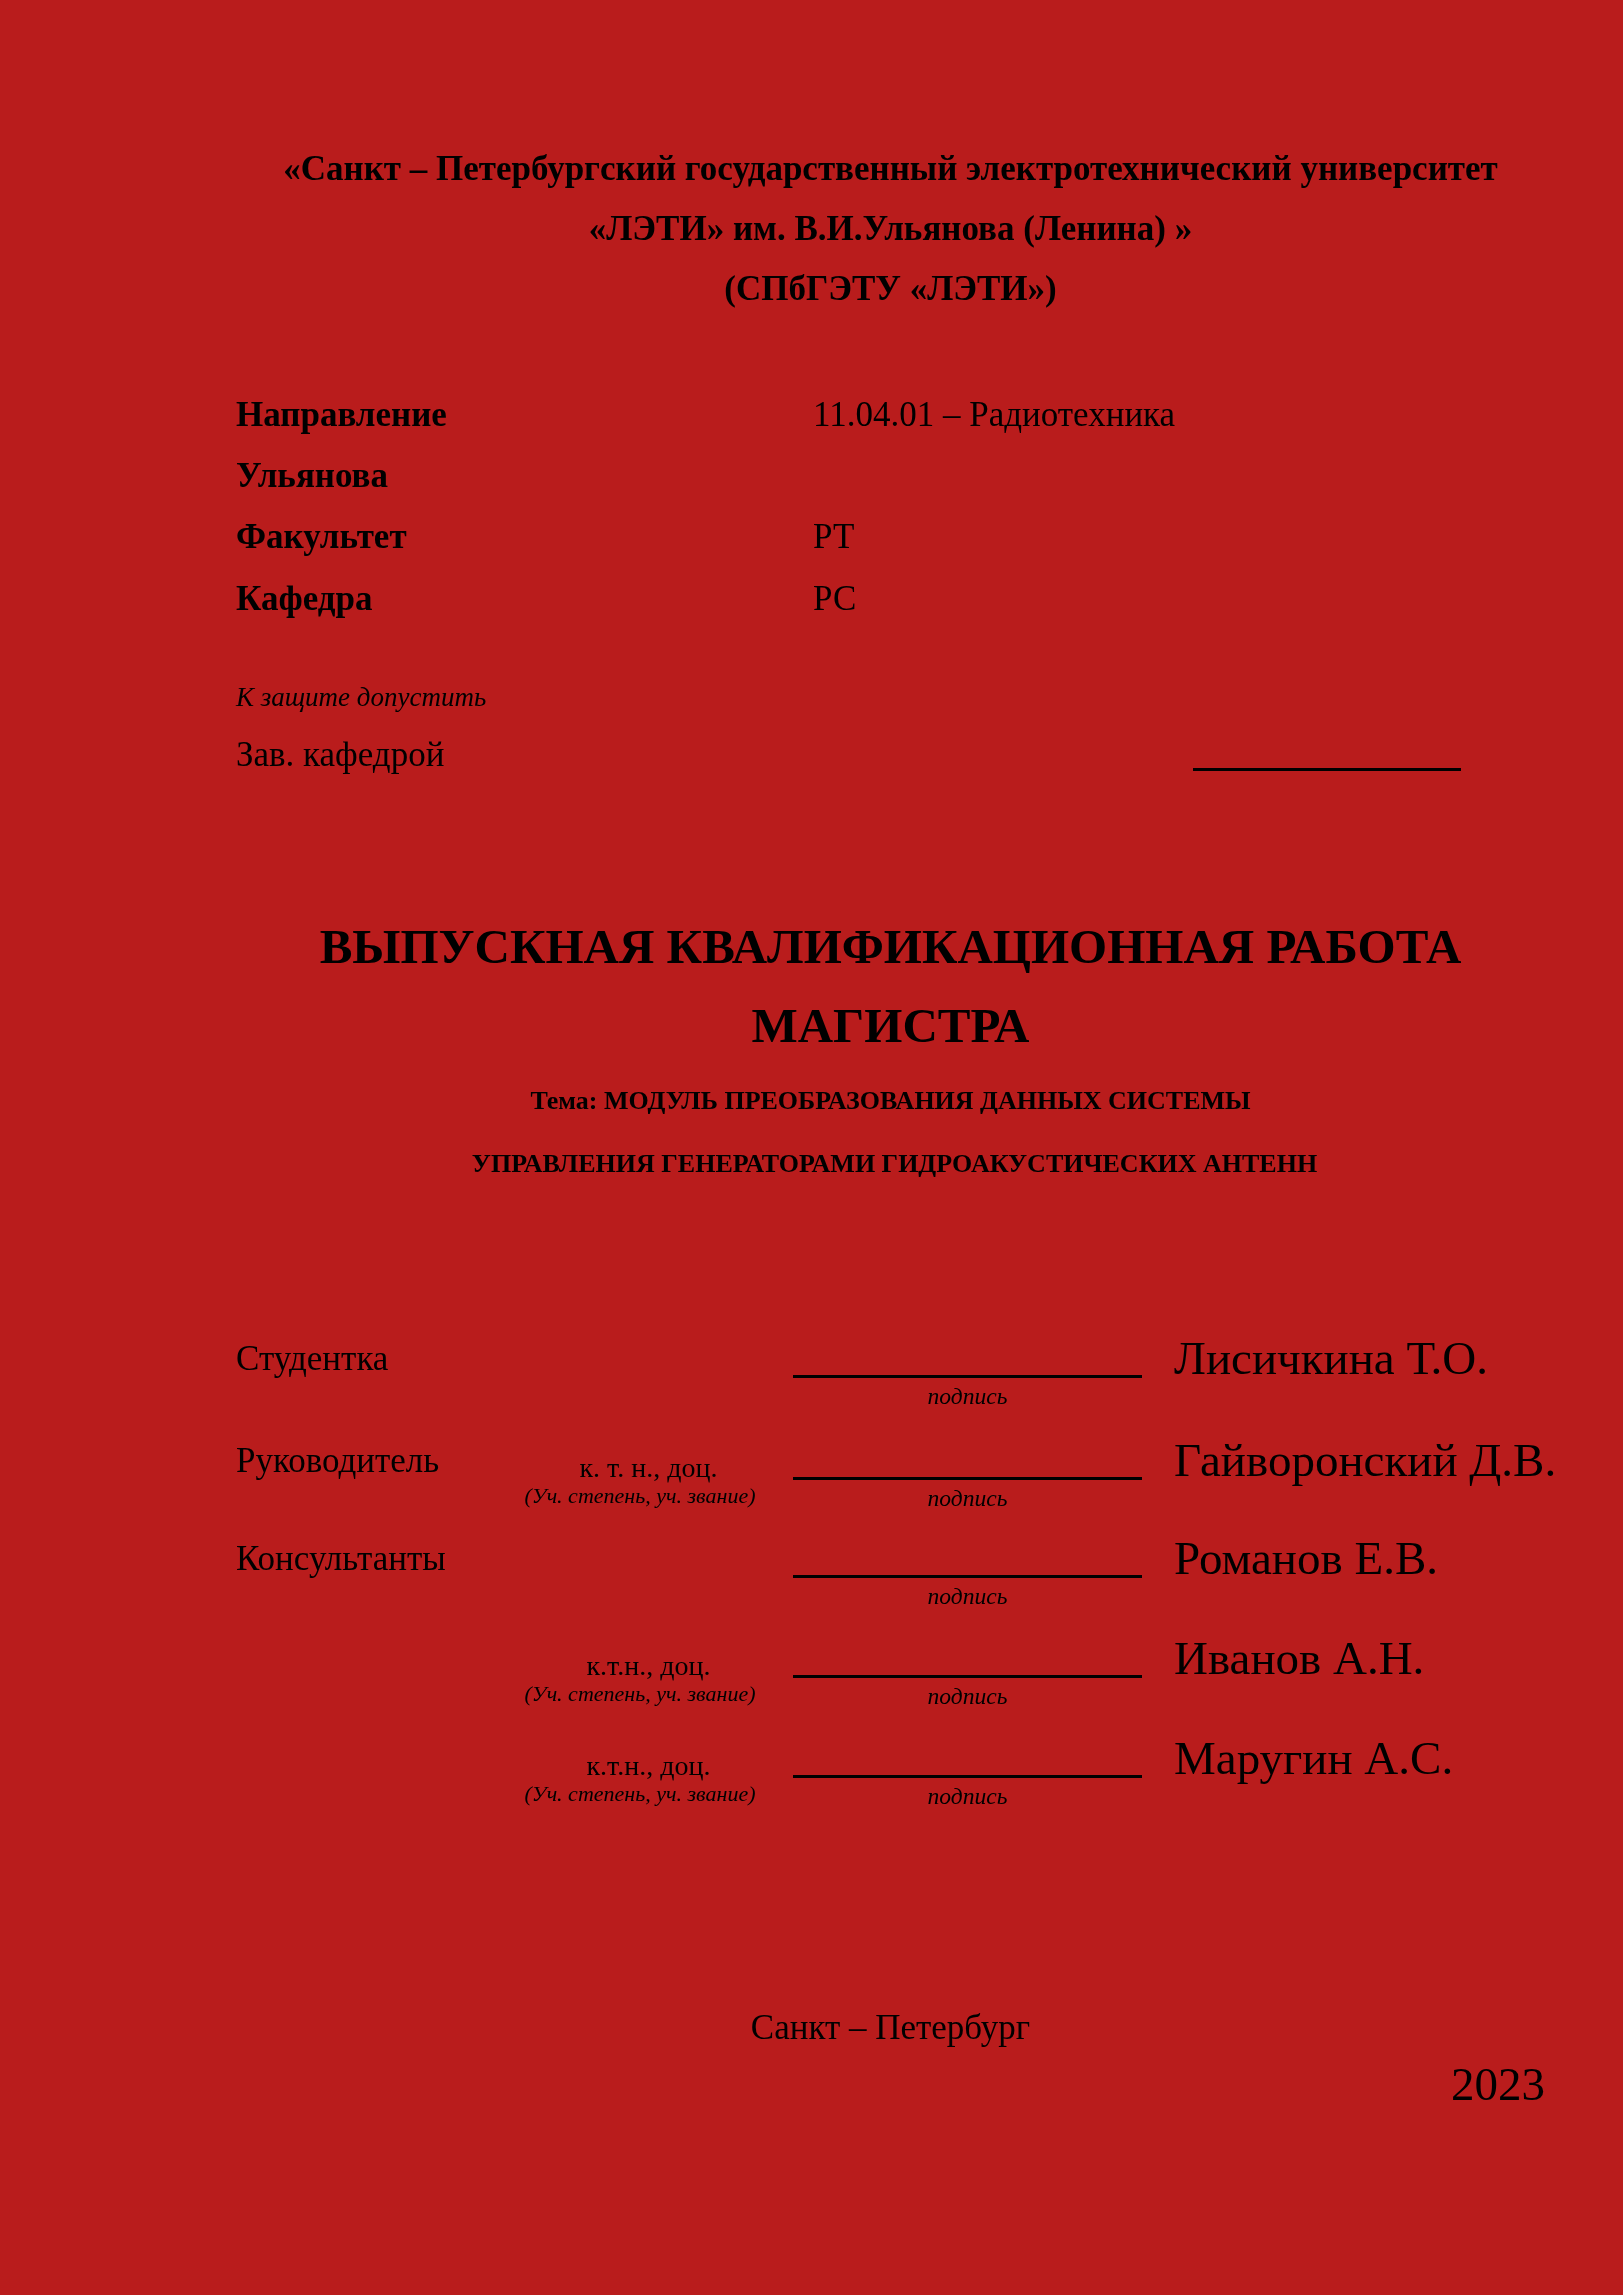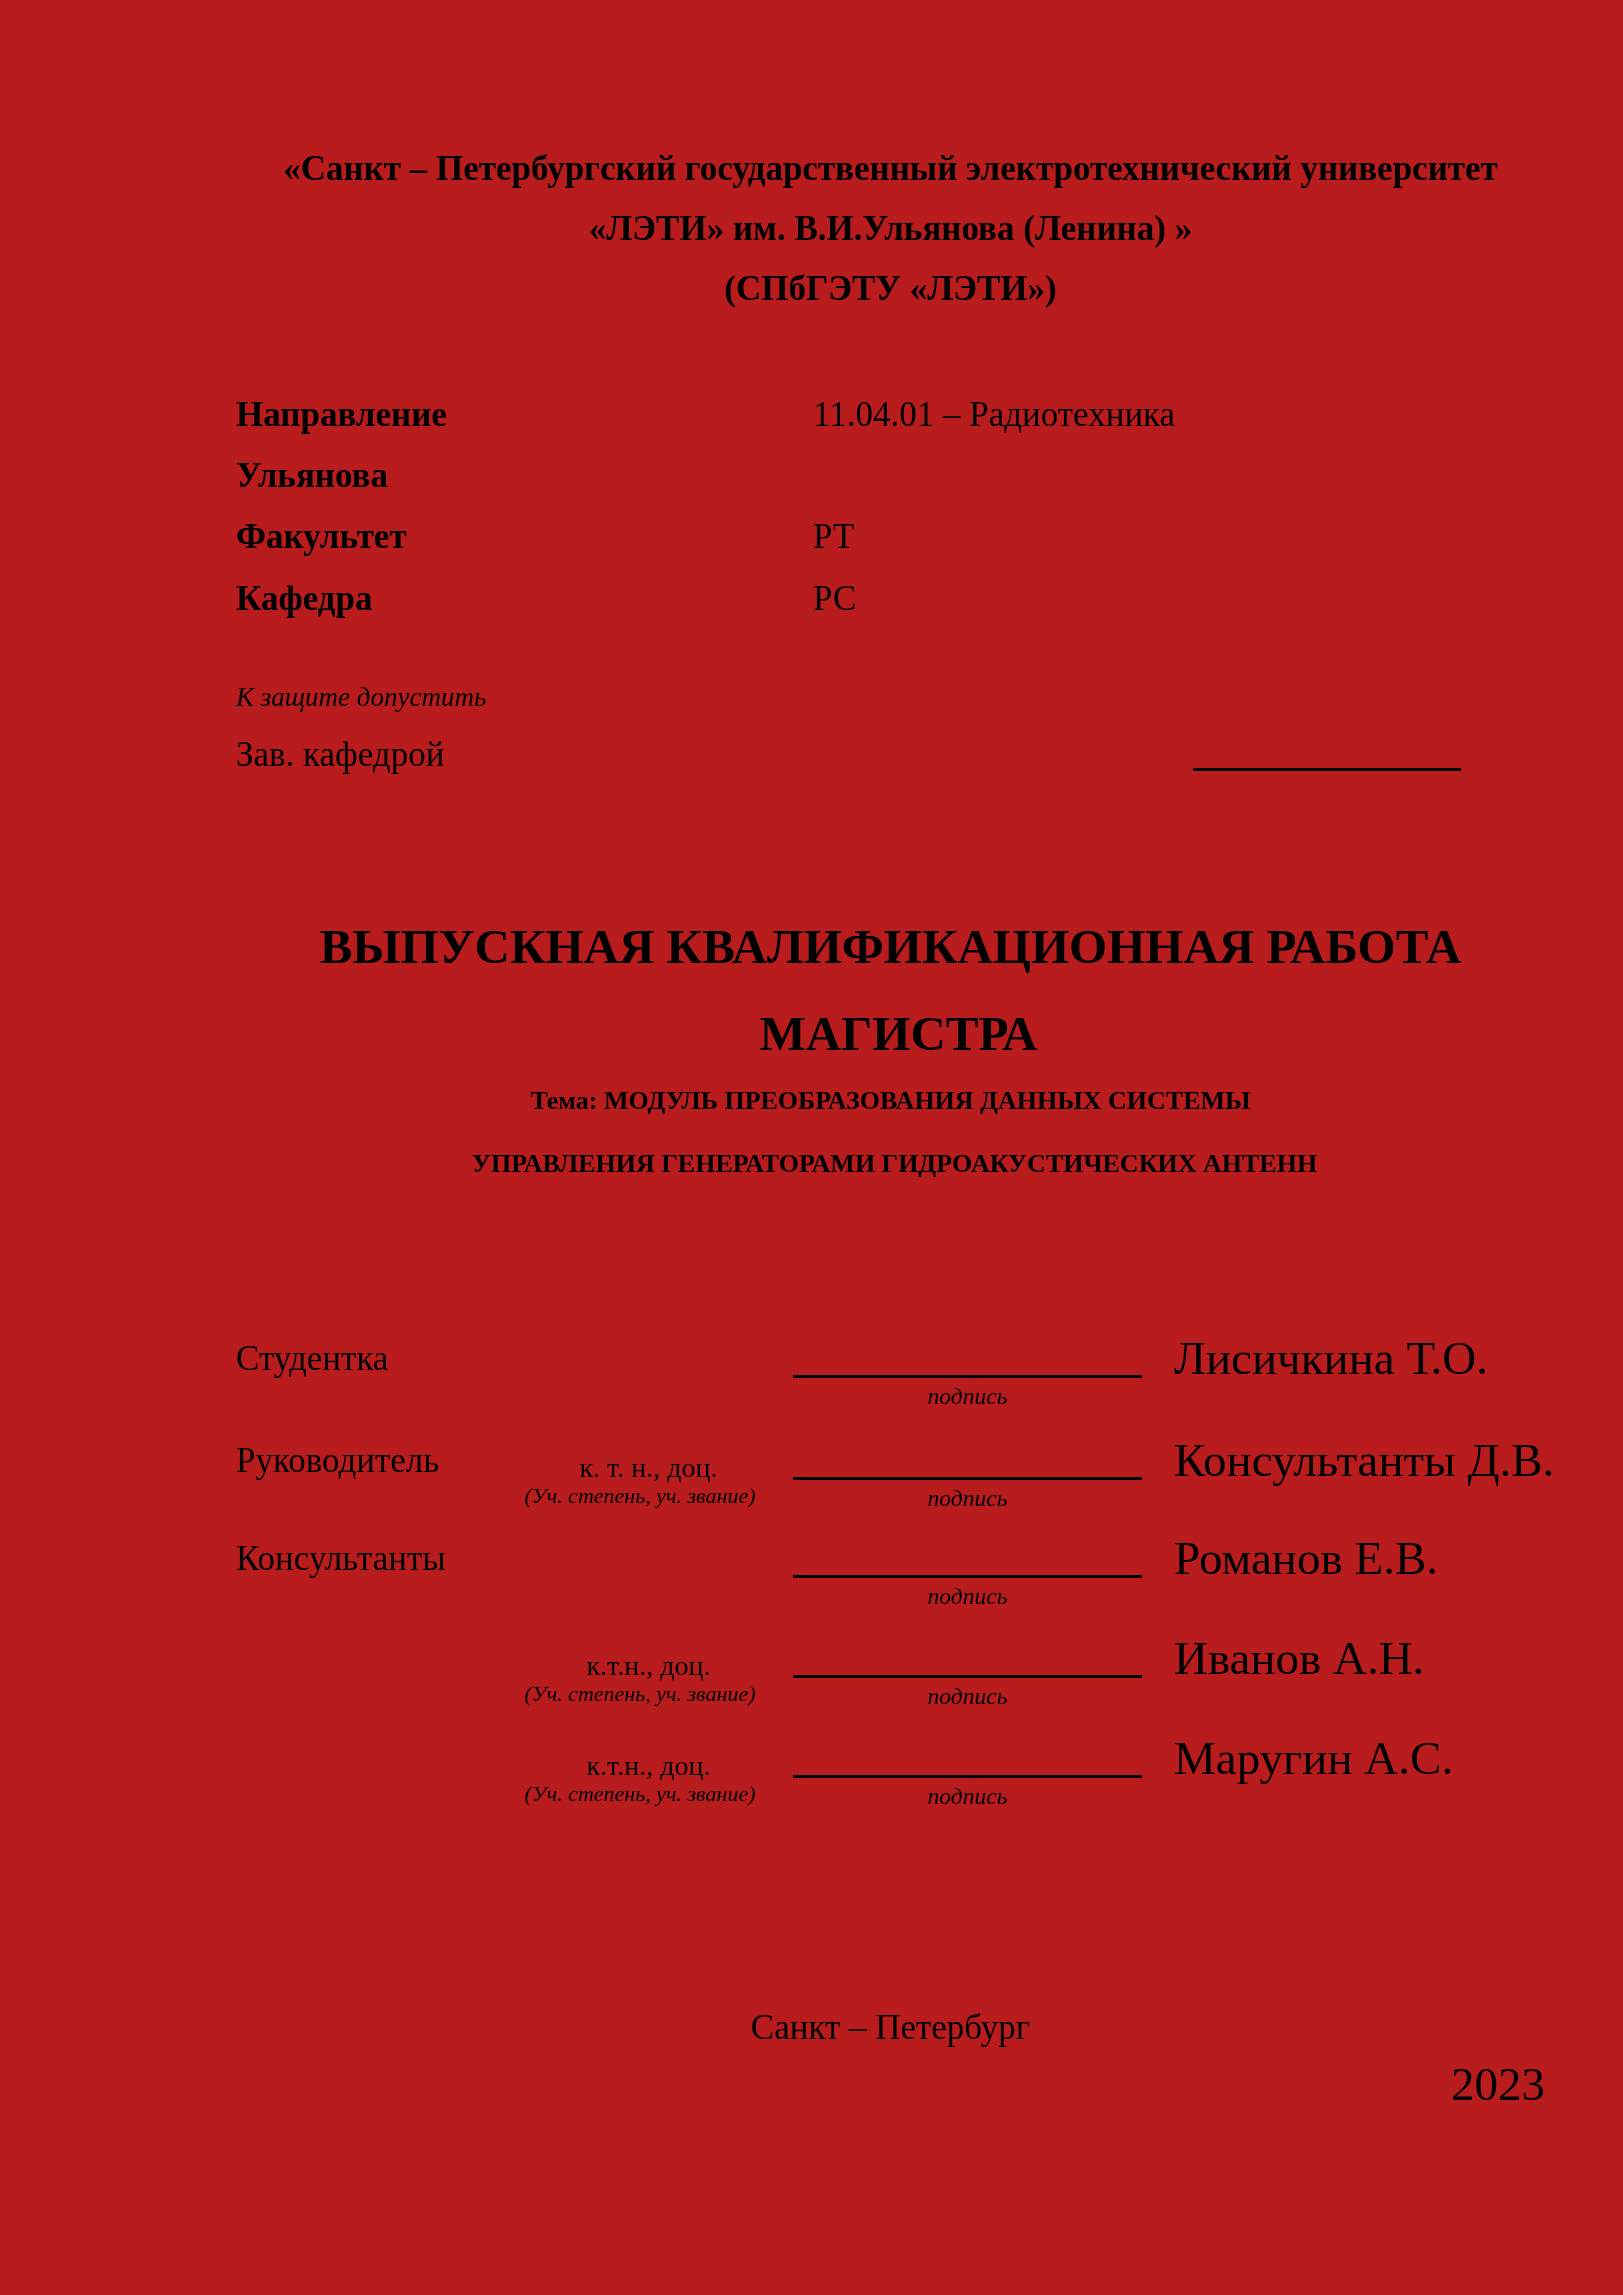--- a/index.html
+++ b/index.html
@@ -103,41 +103,41 @@
   </section>
 
   <section>
     <div class="abs col admit-line">К защите допустить</div>
     <div class="abs col head-line">Зав. кафедрой</div>
     <div class="abs head-blank"></div>
   </section>
 
   <section>
     <h1 class="abs col main-title main-title-1" style="margin:0">ВЫПУСКНАЯ КВАЛИФИКАЦИОННАЯ РАБОТА</h1>
-    <h1 class="abs col main-title main-title-2" style="margin:8px">МАГИСТРА</h1>
+    <h1 class="abs col main-title main-title-2" style="margin:0">МАГИСТРА</h1>
     <h2 class="abs col theme-line theme-line-1" style="margin:0">Тема: МОДУЛЬ ПРЕОБРАЗОВАНИЯ ДАННЫХ СИСТЕМЫ</h2>
     <h2 class="abs col theme-line theme-line-2" style="margin:4px">УПРАВЛЕНИЯ ГЕНЕРАТОРАМИ ГИДРОАКУСТИЧЕСКИХ АНТЕНН</h2>
   </section>
 
   <section>
 
     <div class="abs col sig-row sig-row-0">
       <span class="sig-role">Студентка</span>
       <div class="sig-line"></div>
       <div class="sig-caption">подпись</div>
       <span class="sig-name">Лисичкина Т.О.</span>
     </div>
 
     <div class="abs col sig-row sig-row-1">
       <span class="sig-role">Руководитель</span>
       <div class="sig-degree">к. т. н., доц.</div>
       <div class="sig-degcap">(Уч. степень, уч. звание)</div>
       <div class="sig-line"></div>
       <div class="sig-caption">подпись</div>
-      <span class="sig-name">Консультанты Д.В.</span>
+      <span class="sig-name">Гайворонский Д.В.</span>
     </div>
 
     <div class="abs col sig-row sig-row-2">
       <span class="sig-role">Консультанты</span>
       <div class="sig-line"></div>
       <div class="sig-caption">подпись</div>
       <span class="sig-name">Романов Е.В.</span>
     </div>
 
     <div class="abs col sig-row sig-row-3">

